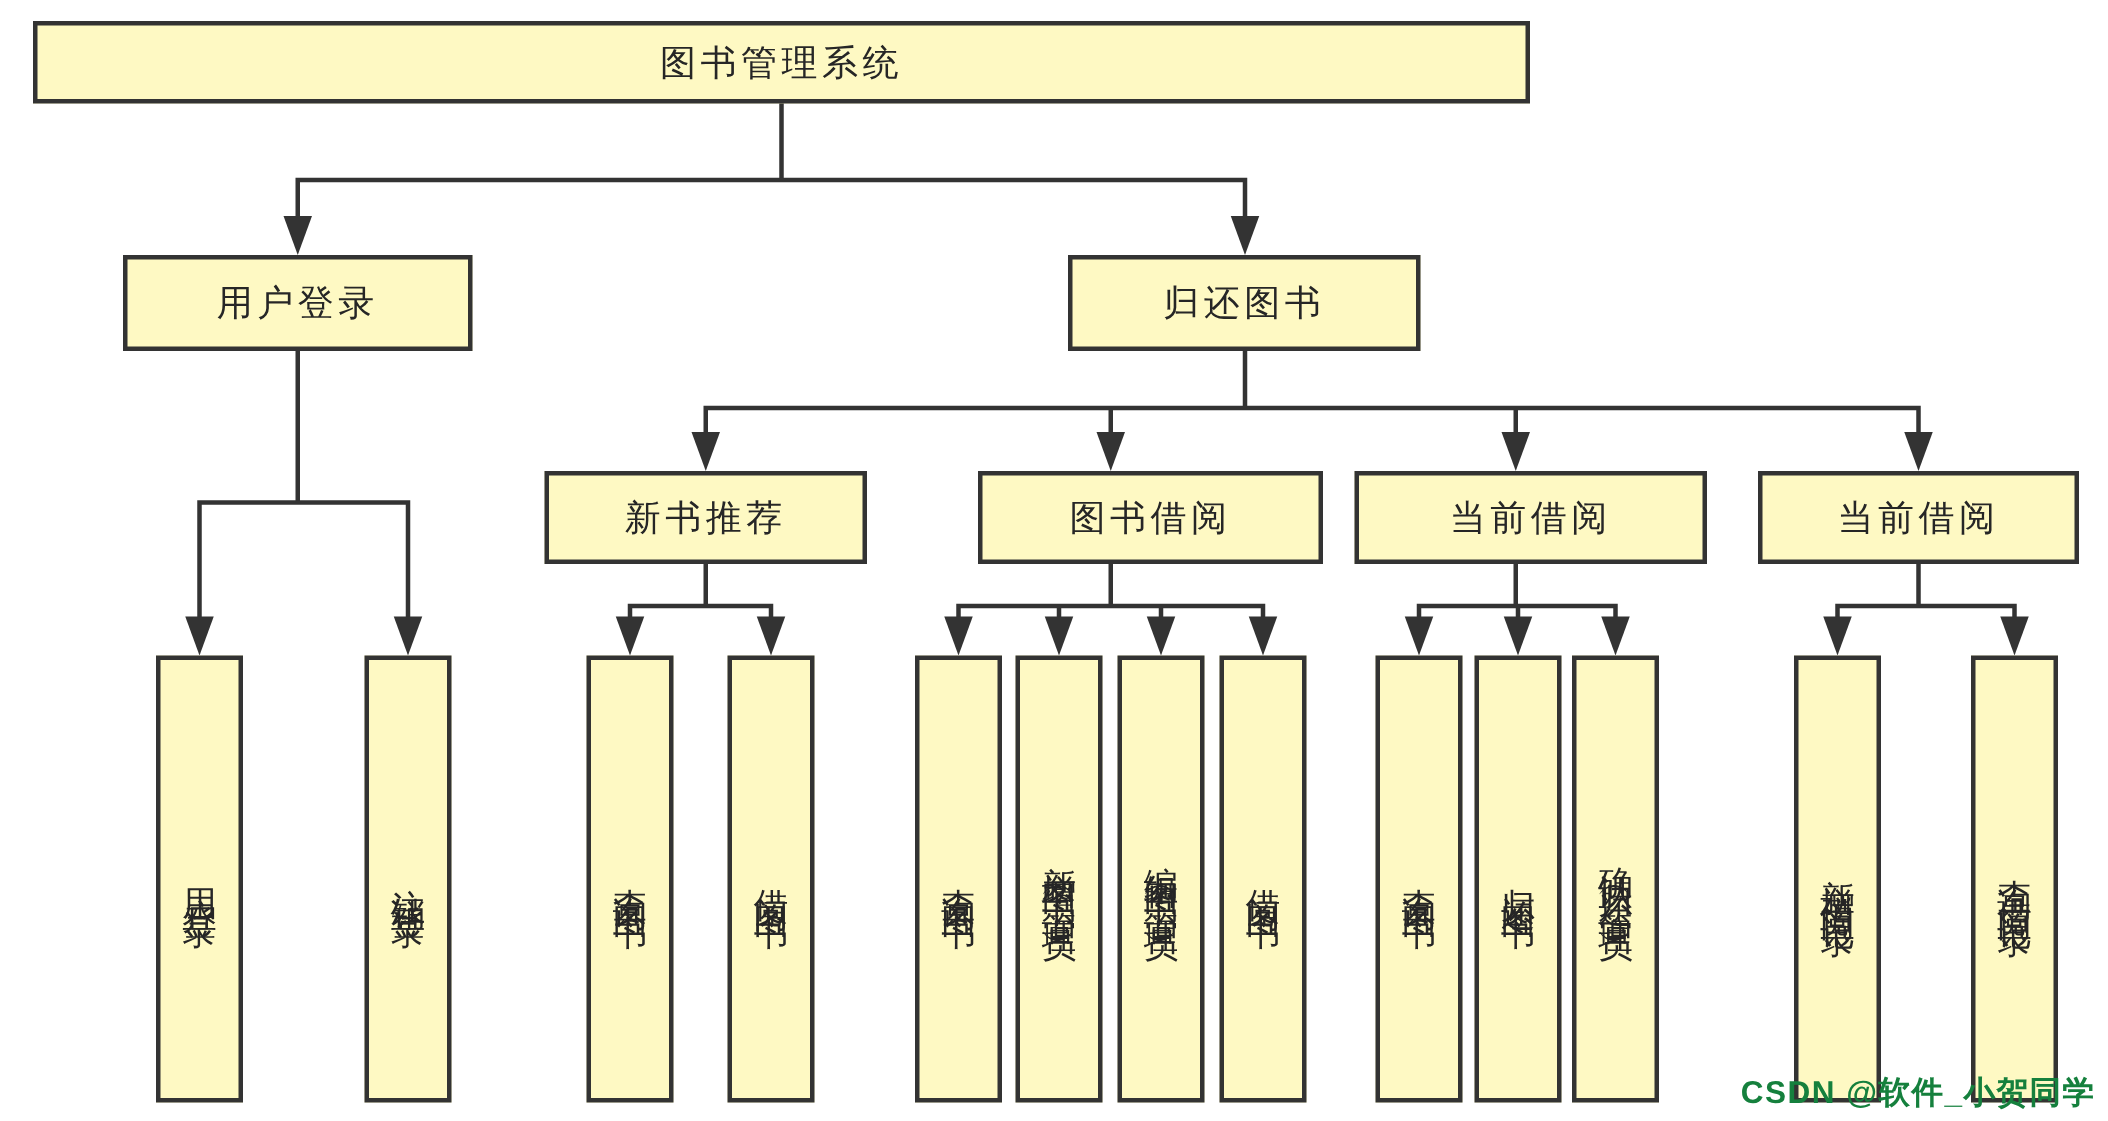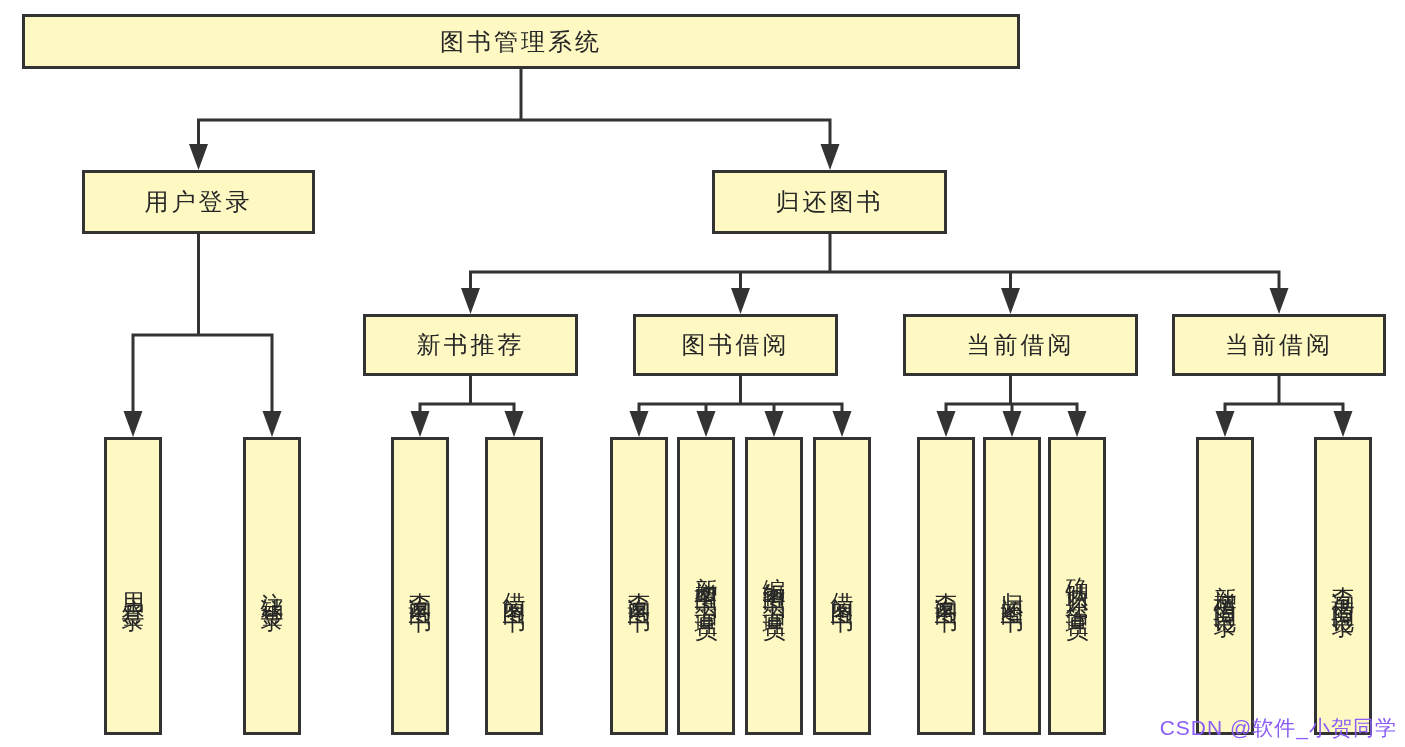--- a/index.html
+++ b/index.html
@@ -39,23 +39,24 @@
     letter-spacing: 6px;
     line-height: 1;
     white-space: nowrap;
   }
   .watermark {
     position: absolute;
     right: 8px;
     bottom: 5px;
     font-size: 21px;
     letter-spacing: 1px;
-    color: #8b5cf6;
+    color: #15803d;
     z-index: 5;
     white-space: nowrap;
+    font-weight: bold;
   }
 </style>
 </head>
 <body>
 
 <div class="canvas">
 
   <svg class="connectors" viewBox="0 0 1405 747" xmlns="http://www.w3.org/2000/svg">
     <g stroke="#333333" stroke-width="3" fill="none" stroke-linecap="square">
 
@@ -106,21 +107,21 @@
   <div class="box hbox" style="left:82px;top:170px;width:233px;height:64px">
     <span>用户登录</span>
   </div>
   <div class="box hbox" style="left:712px;top:170px;width:235px;height:64px">
     <span>归还图书</span>
   </div>
 
   <div class="box hbox" style="left:363px;top:314px;width:215px;height:62px">
     <span>新书推荐</span>
   </div>
-  <div class="box hbox" style="left:633px;top:314px;width:205px;height:62px">
+  <div class="box hbox" style="left:652px;top:314px;width:230px;height:62px">
     <span>图书借阅</span>
   </div>
   <div class="box hbox" style="left:903px;top:314px;width:235px;height:62px">
     <span>当前借阅</span>
   </div>
   <div class="box hbox" style="left:1172px;top:314px;width:214px;height:62px">
     <span>当前借阅</span>
   </div>
 
   <div class="box vbox" style="left:104px;top:437px;width:58px;height:298px">

